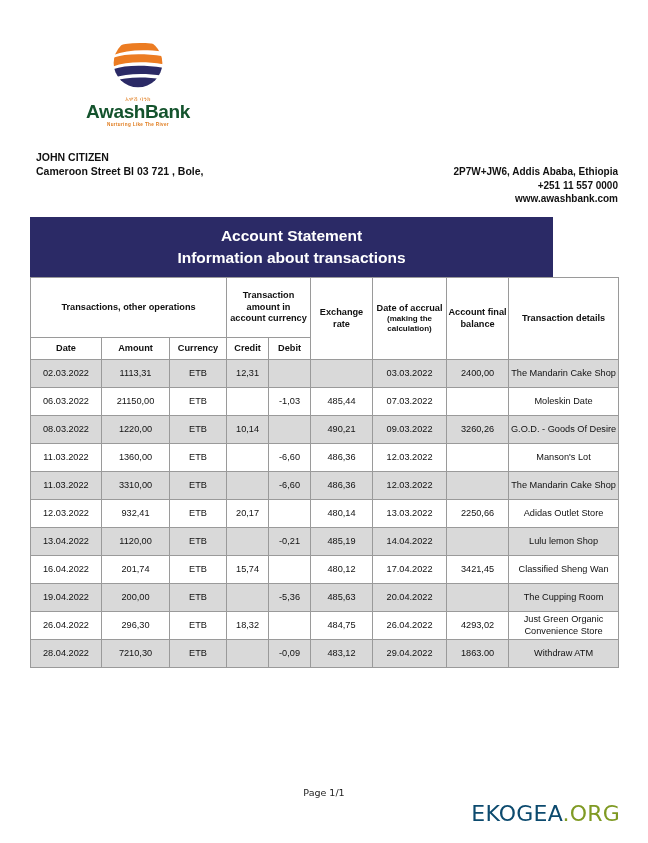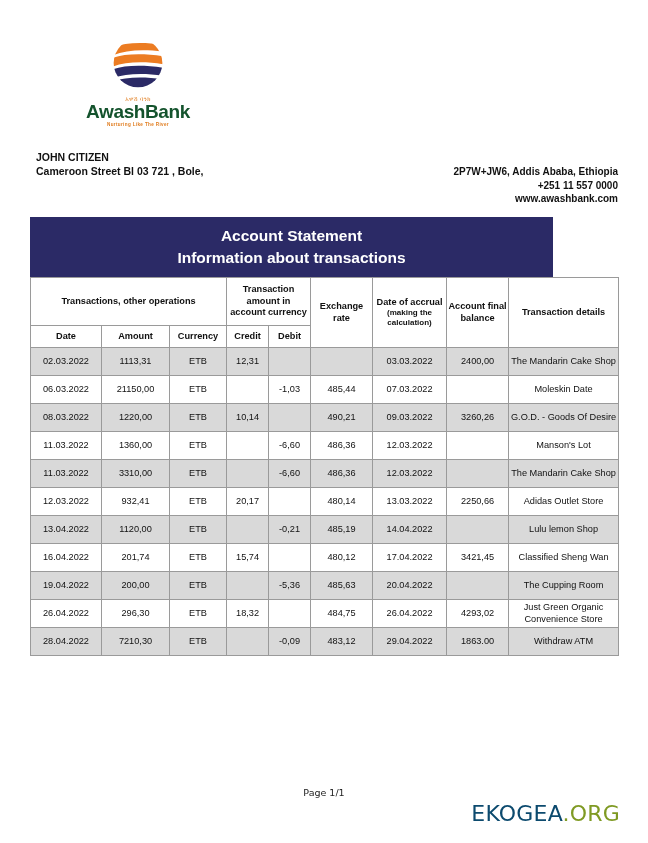--- a/index.html
+++ b/index.html
@@ -61,21 +61,21 @@
   table.stmt th, table.stmt td {
     border: 1px solid #9a9a9a;
     text-align: center;
     vertical-align: middle;
     font-size: 9.2px;
     padding: 2px 1px;
     line-height: 1.25;
     color: #111;
   }
   table.stmt th { font-weight: bold; }
-  .hdr-top th { height: 48px; font-size: 9.4px; }
+  .hdr-top th { height: 60px; font-size: 9.4px; }
   .hdr-sub th { height: 22px; font-size: 9.6px; }
   .hdr-small { font-size: 8px; font-weight: bold; display: block; }
 
   tbody tr.alt td { background: #d9d9d9; }
   tbody tr td { height: 28px; }
   td.cur { font-size: 8.2px; }
   td.details { font-size: 9.2px; padding: 2px 3px; }
 
   
   col.c-date    { width: 71px; }

